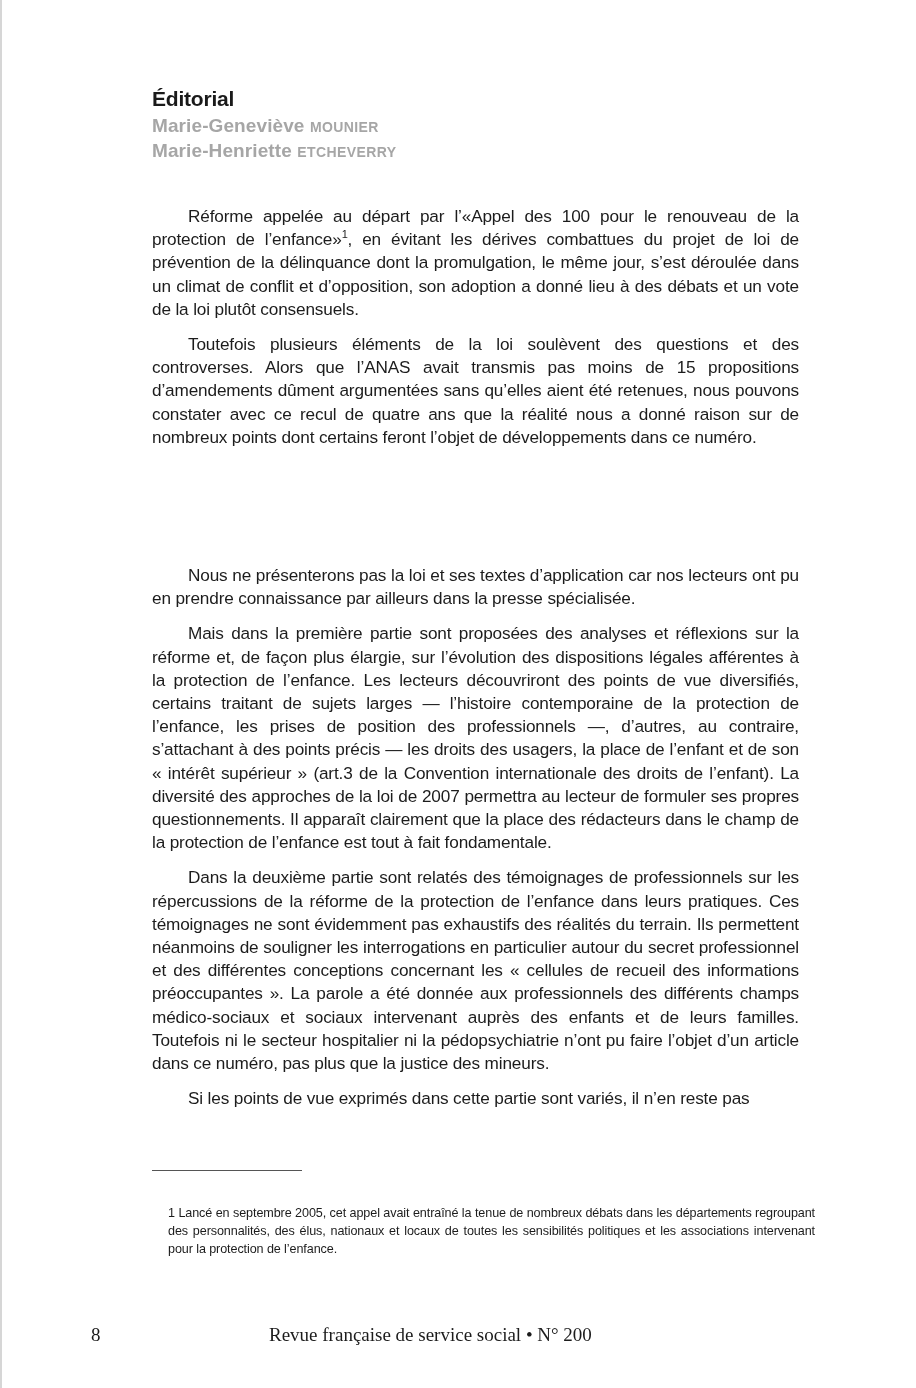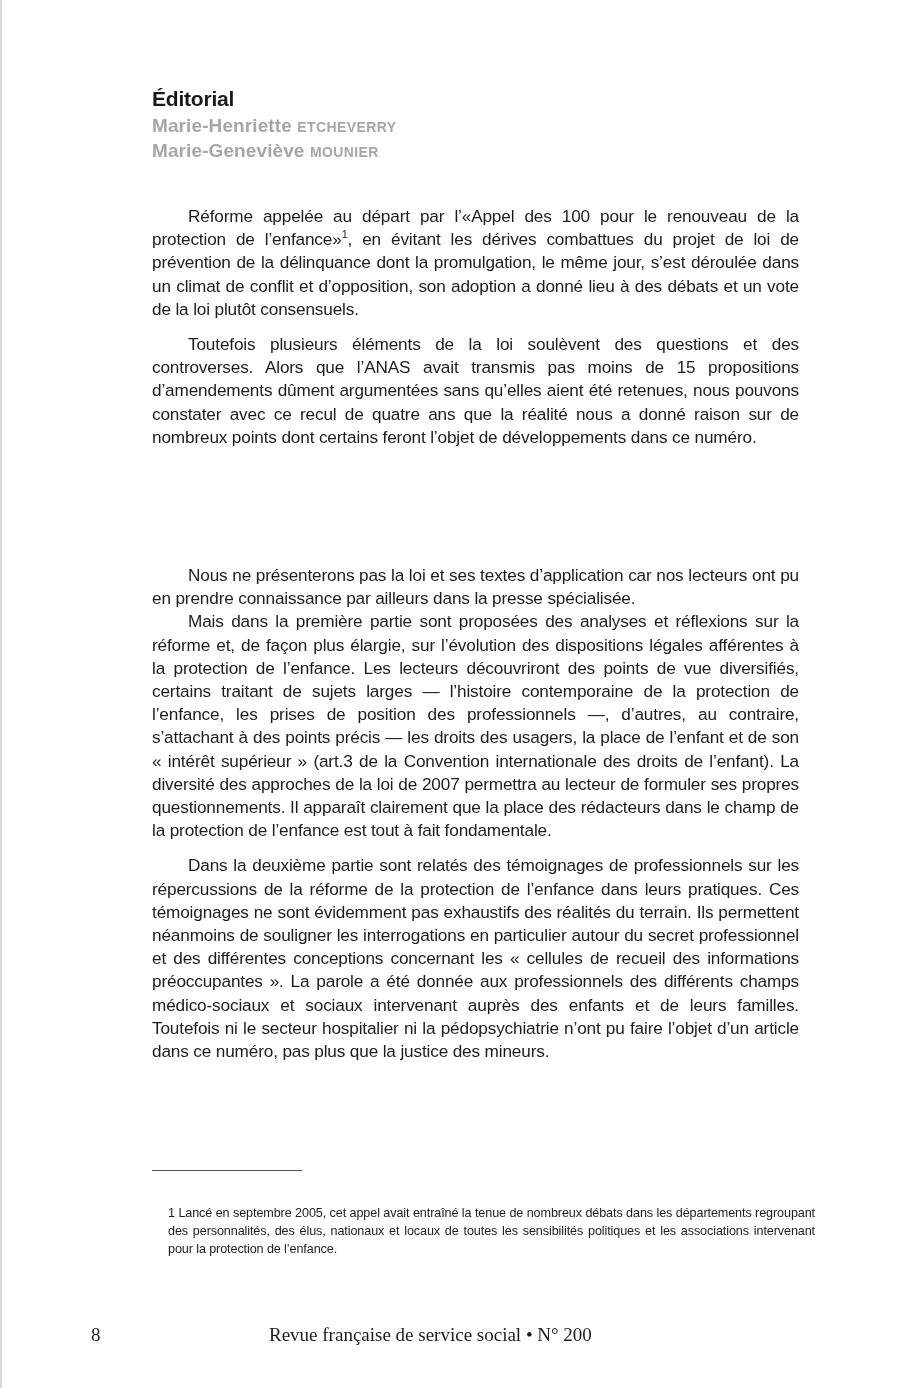--- a/index.html
+++ b/index.html
@@ -94,37 +94,38 @@
     sup { font-size: 11px; line-height: 0; }
   </style>
 </head>
 <body>
 
 <div class="page-edge"></div>
 
 <div class="header">
   <div class="title">Éditorial</div>
   <div class="author">
+    <span>Marie-Geneviève</span>
+    <span class="sc" style="text-transform:uppercase;">Mounier</span>
+  </div>
+  <div class="author">
     <span>Marie-Henriette</span>
     <span class="sc" style="text-transform:uppercase;">Etcheverry</span>
-  </div>
-  <div class="author">
-    <span>Marie-Geneviève</span>
-    <span class="sc" style="text-transform:uppercase;">Mounier</span>
   </div>
 </div>
 
 <div class="body-text" style="top:205px;">
   <p style="margin-bottom:12px;"><span>Réforme appelée au départ par l’«Appel des 100 pour le renouveau de la protection de l’enfance»</span><sup>1</sup><span>, en évitant les dérives combattues du projet de loi de prévention de la délinquance dont la promulgation, le même jour, s’est déroulée dans un climat de conflit et d’opposition, son adoption a donné lieu à des débats et un vote de la loi plutôt consensuels.</span></p>
   <p>Toutefois plusieurs éléments de la loi soulèvent des questions et des controverses. Alors que l’ANAS avait transmis pas moins de 15 propositions d’amendements dûment argumentées sans qu’elles aient été retenues, nous pouvons constater avec ce recul de quatre ans que la réalité nous a donné raison sur de nombreux points dont certains feront l’objet de développements dans ce numéro.</p>
 </div>
 
 <div class="body-text" style="top:564px;">
-  <p style="">Nous ne présenterons pas la loi et ses textes d’application car nos lecteurs ont pu en prendre connaissance par ailleurs dans la presse spécialisée.</p>
+  <p style="margin-bottom:12px;">Nous ne présenterons pas la loi et ses textes d’application car nos lecteurs ont pu en prendre connaissance par ailleurs dans la presse spécialisée.</p>
   <p style="margin-bottom:12px;">Mais dans la première partie sont proposées des analyses et réflexions sur la réforme et, de façon plus élargie, sur l’évolution des dispositions légales afférentes à la protection de l’enfance. Les lecteurs découvriront des points de vue diversifiés, certains traitant de sujets larges — l’histoire contemporaine de la protection de l’enfance, les prises de position des professionnels —, d’autres, au contraire, s’attachant à des points précis — les droits des usagers, la place de l’enfant et de son « intérêt supérieur » (art.3 de la Convention internationale des droits de l’enfant). La diversité des approches de la loi de 2007 permettra au lecteur de formuler ses propres questionnements. Il apparaît clairement que la place des rédacteurs dans le champ de la protection de l’enfance est tout à fait fondamentale.</p>
   <p style="margin-bottom:12px;">Dans la deuxième partie sont relatés des témoignages de professionnels sur les répercussions de la réforme de la protection de l’enfance dans leurs pratiques. Ces témoignages ne sont évidemment pas exhaustifs des réalités du terrain. Ils permettent néanmoins de souligner les interrogations en particulier autour du secret professionnel et des différentes conceptions concernant les « cellules de recueil des informations préoccupantes ». La parole a été donnée aux professionnels des différents champs médico-sociaux et sociaux intervenant auprès des enfants et de leurs familles. Toutefois ni le secteur hospitalier ni la pédopsychiatrie n’ont pu faire l’objet d’un article dans ce numéro, pas plus que la justice des mineurs.</p>
+  <p style="text-align:left;">Si les points de vue exprimés dans cette partie sont variés, il n’en reste pas</p>
 </div>
 
 <div class="fn-rule"></div>
 <p class="footnote">1 Lancé en septembre 2005, cet appel avait entraîné la tenue de nombreux débats dans les départements regroupant des personnalités, des élus, nationaux et locaux de toutes les sensibilités politiques et les associations intervenant pour la protection de l’enfance.</p>
 
 <div class="footer folio">8</div>
 <div class="footer running">Revue française de service social • N° 200</div>
 
 </body></html>

